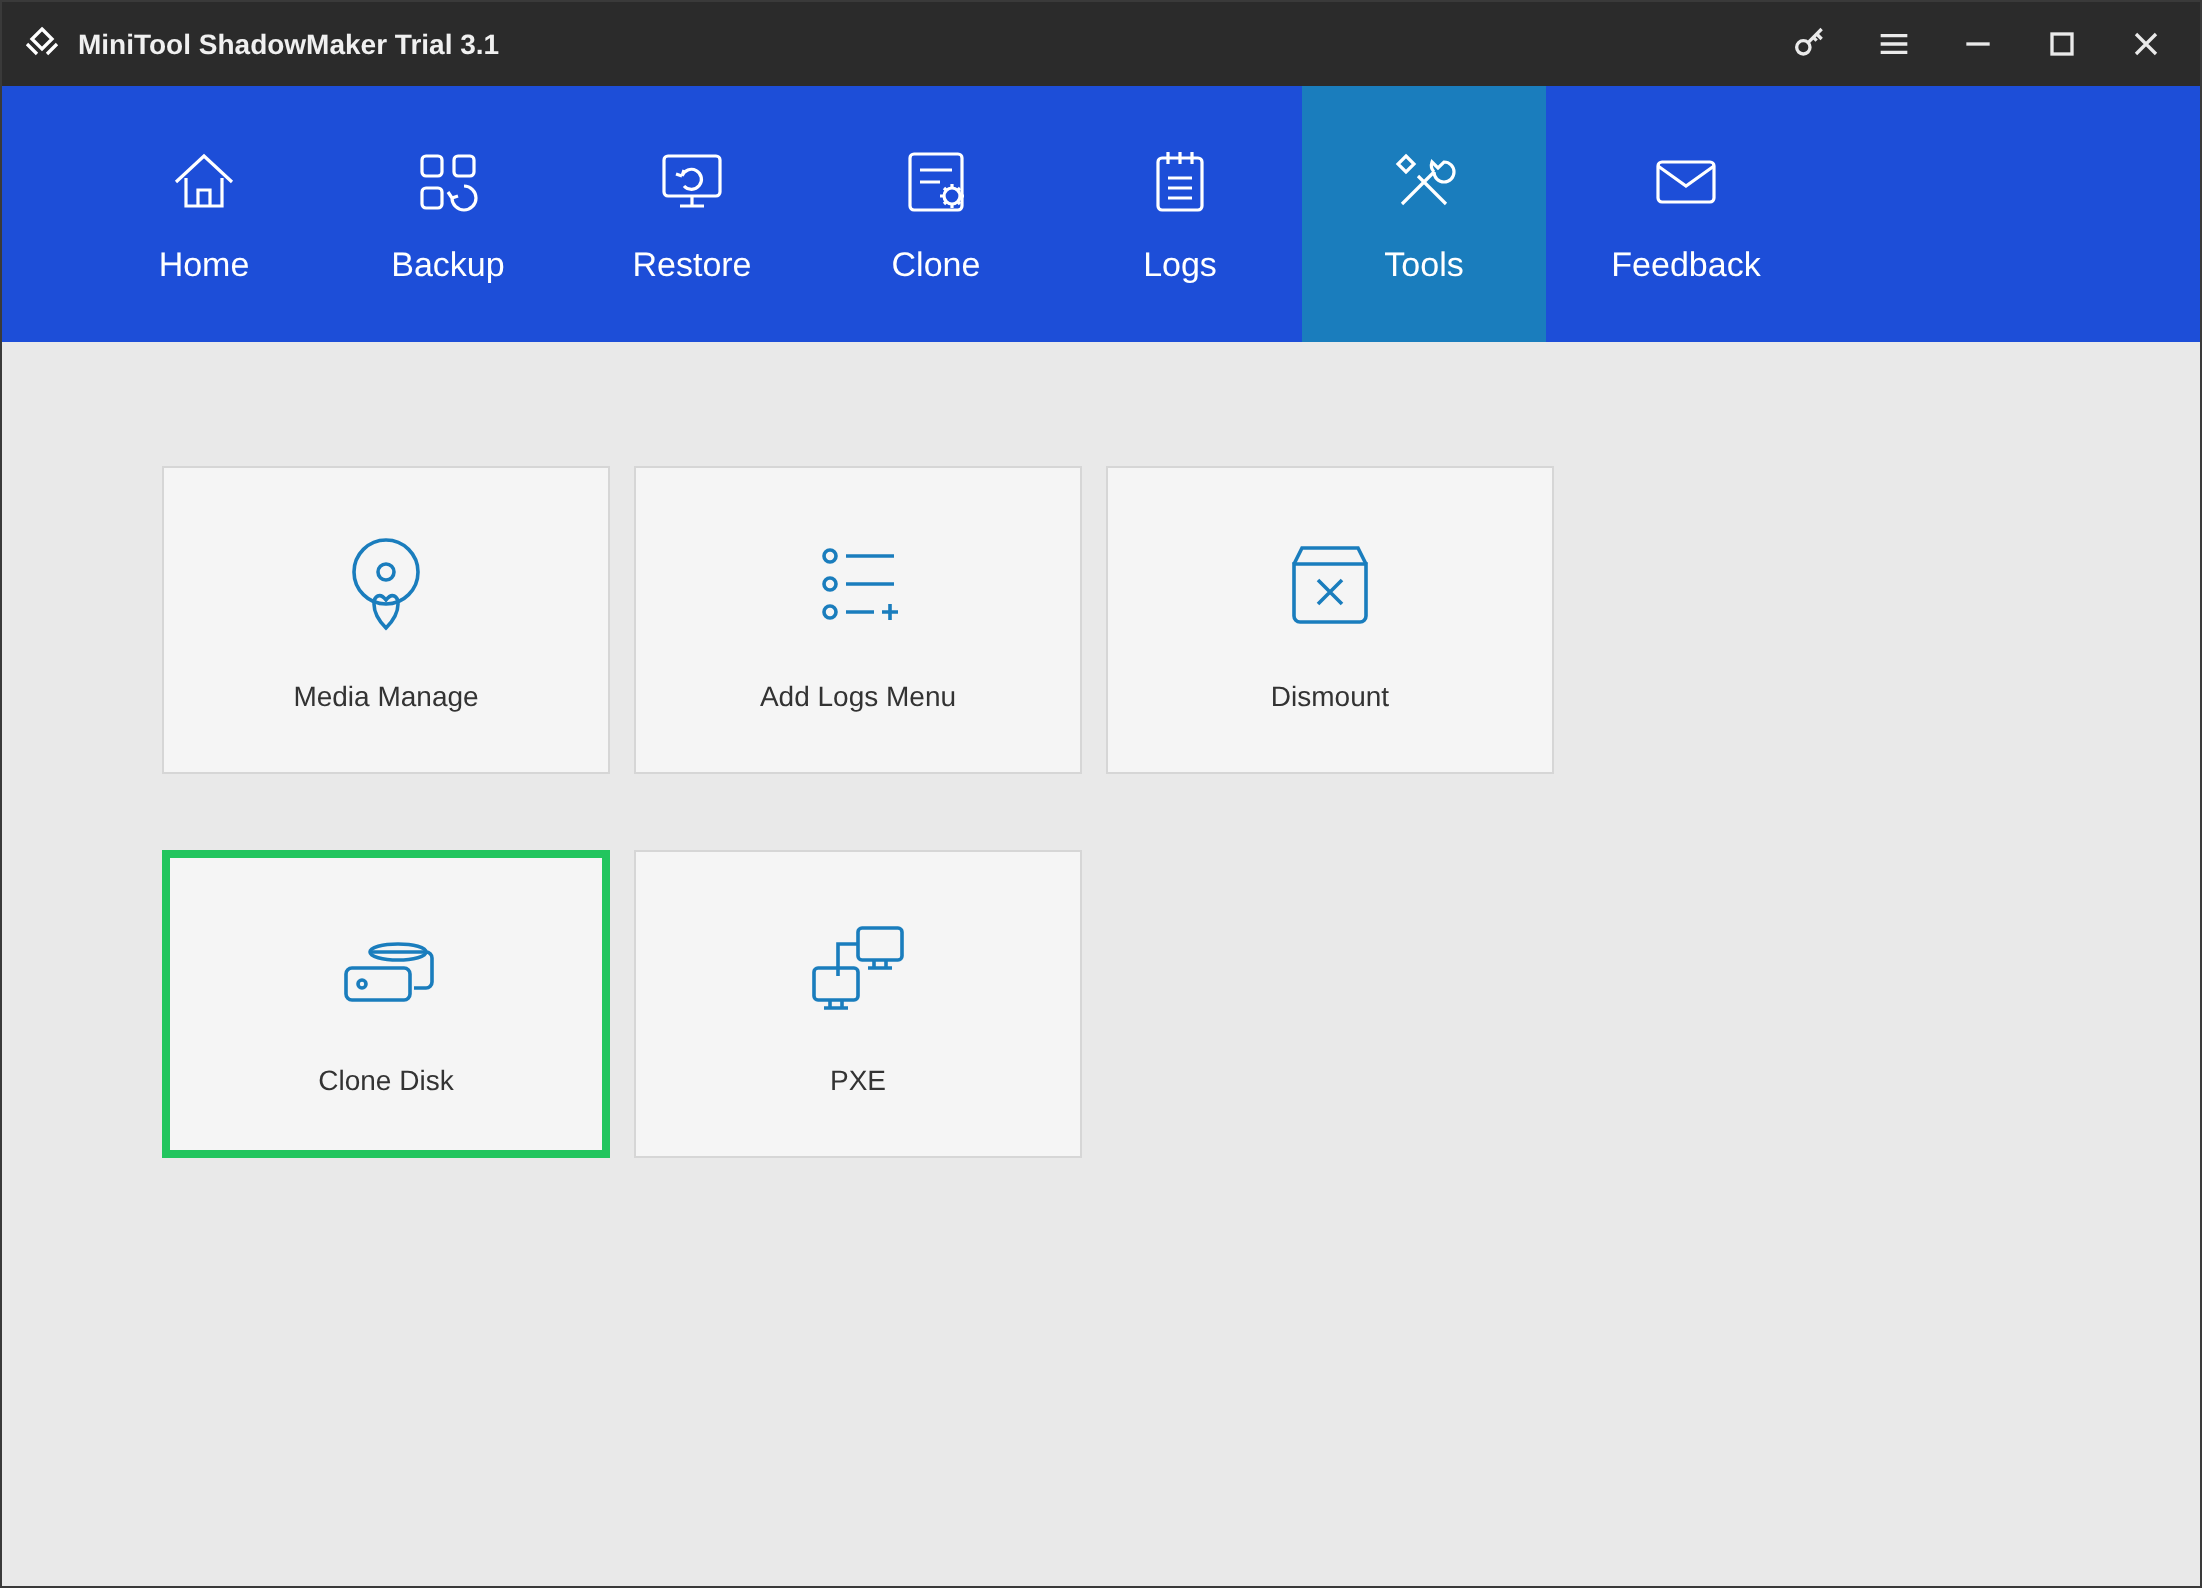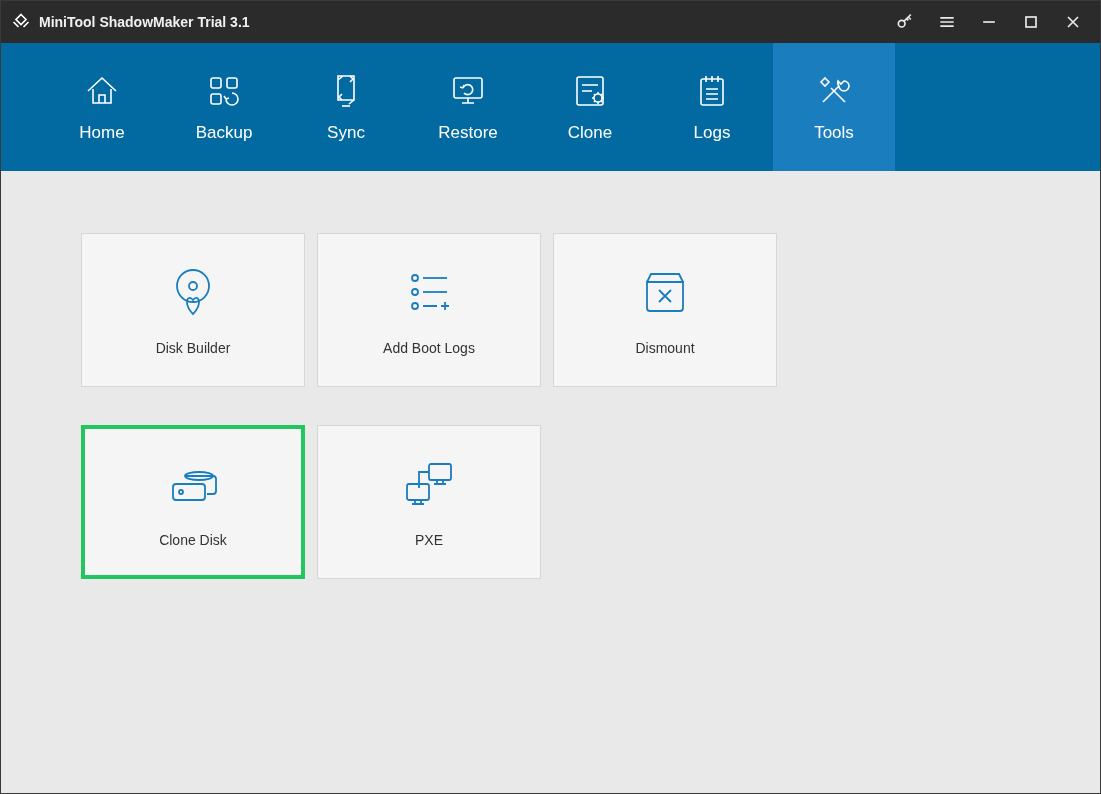--- a/index.html
+++ b/index.html
@@ -38,21 +38,21 @@
   .titlebar .tb-btn {
     width: 42px; height: 42px;
     display: flex; align-items: center; justify-content: center;
     color: #eaeaea;
     cursor: pointer;
   }
   .titlebar .tb-btn svg { width: 20px; height: 20px; stroke: currentColor; fill:none; stroke-width:2; }
   
   .navbar {
     height: 128px;
-    background: #0369a1;
+    background: #1d4ed8;
     display: flex;
   }
   .nav-item {
     width: 122px;
     display: flex;
     flex-direction: column;
     align-items: center;
     justify-content: center;
     color: #fff;
     cursor: pointer;
@@ -172,30 +172,20 @@
         <svg viewBox="0 0 40 40">
             <rect x="7" y="7" width="10" height="10" rx="2"></rect>
             <rect x="23" y="7" width="10" height="10" rx="2"></rect>
             <rect x="7" y="23" width="10" height="10" rx="2"></rect>
             <path d="M28 22 a6 6 0 1 1 -6 6 M22 28 l-2 -3 M22 28 l3 -1"></path>
           </svg>
       </span>
       <span class="nav-label">Backup</span>
     </div>
 
-    <div class="nav-item">
-      <span class="nav-icon">
-        <svg viewBox="0 0 40 40">
-            <path d="M12 5 h16 v24 h-16 z M12 9 l5 -4 M28 29 l-5 4"></path>
-            <path d="M16 35 h8"></path>
-            <path d="M24 5 l3 3 -3 3 M16 29 l-3 -3 3 -3"></path>
-          </svg>
-      </span>
-      <span class="nav-label">Sync</span>
-    </div>
 
     <div class="nav-item">
       <span class="nav-icon">
         <svg viewBox="0 0 40 40">
             <rect x="6" y="7" width="28" height="20" rx="2"></rect>
             <path d="M15 17 a5 5 0 1 1 1 5 M15 17 l-3 -1 M15 17 l1 -3"></path>
             <path d="M14 32 h12 M20 27 v5"></path>
           </svg>
       </span>
       <span class="nav-label">Restore</span>
@@ -227,50 +217,59 @@
     <div class="nav-item active">
       <span class="nav-icon">
         <svg viewBox="0 0 40 40">
             <path d="M9 31 L25 15 M25 15 a5 5 0 1 0 5 -5 l-3 3 -3 -3 a5 5 0 0 0 1 5"></path>
             <path d="M31 31 L17 17 M11 7 l4 4 -4 4 -4 -4 z"></path>
           </svg>
       </span>
       <span class="nav-label">Tools</span>
     </div>
 
+    <div class="nav-item" style="width:140px">
+      <span class="nav-icon">
+        <svg viewBox="0 0 40 40">
+            <rect x="6" y="10" width="28" height="20" rx="2"></rect>
+            <path d="M6 12 L20 22 L34 12"></path>
+          </svg>
+      </span>
+      <span class="nav-label">Feedback</span>
+    </div>
 
     <div class="nav-pad-right"></div>
   </div>
 
   <div class="content">
     <div class="tool-grid">
 
       <div class="tool-card">
         <span class="tool-icon">
           <svg viewBox="0 0 56 56">
               <circle cx="28" cy="22" r="16"></circle>
               <circle cx="28" cy="22" r="4"></circle>
               <path d="M22 38 c0 6 4 10 6 12 c2 -2 6 -6 6 -12 c0 -4 -3 -6 -6 -2 c-3 -4 -6 -2 -6 2 z"></path>
             </svg>
         </span>
-        <span class="tool-label">Disk Builder</span>
+        <span class="tool-label">Media Manage</span>
       </div>
 
       <div class="tool-card">
         <span class="tool-icon">
           <svg viewBox="0 0 56 56">
               <circle cx="14" cy="14" r="3"></circle>
               <path d="M22 14 h24"></path>
               <circle cx="14" cy="28" r="3"></circle>
               <path d="M22 28 h24"></path>
               <circle cx="14" cy="42" r="3"></circle>
               <path d="M22 42 h14 M40 42 h8 M44 38 v8"></path>
             </svg>
         </span>
-        <span class="tool-label">Add Boot Logs</span>
+        <span class="tool-label">Add Logs Menu</span>
       </div>
 
 
       <div class="tool-card">
         <span class="tool-icon">
           <svg viewBox="0 0 56 56">
               <path d="M10 18 h36 v26 a3 3 0 0 1 -3 3 h-30 a3 3 0 0 1 -3 -3 z"></path>
               <path d="M10 18 l4 -8 h28 l4 8"></path>
               <path d="M22 26 l12 12 M34 26 l-12 12"></path>
             </svg>

